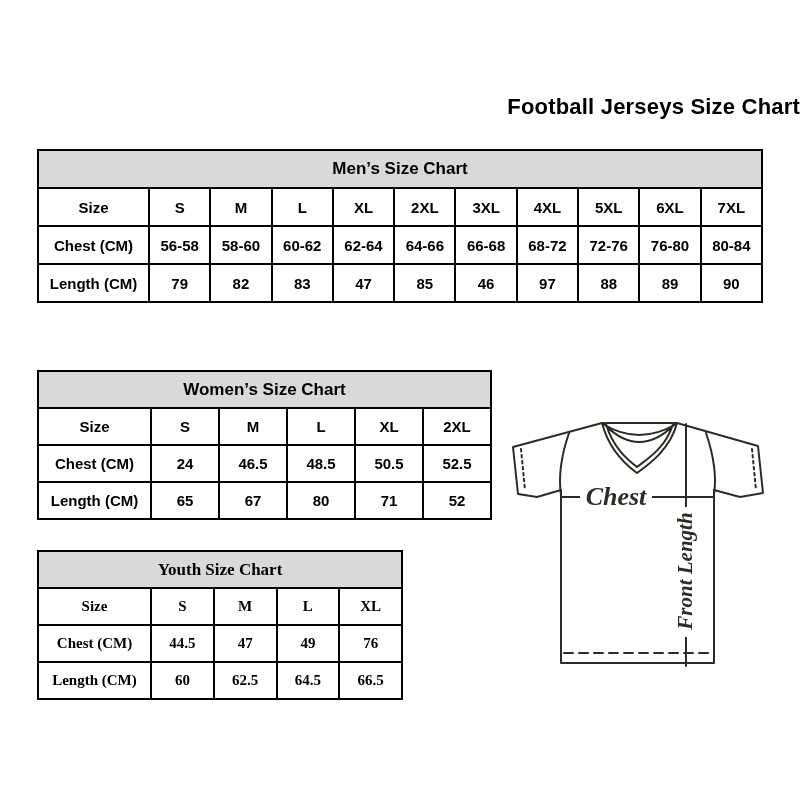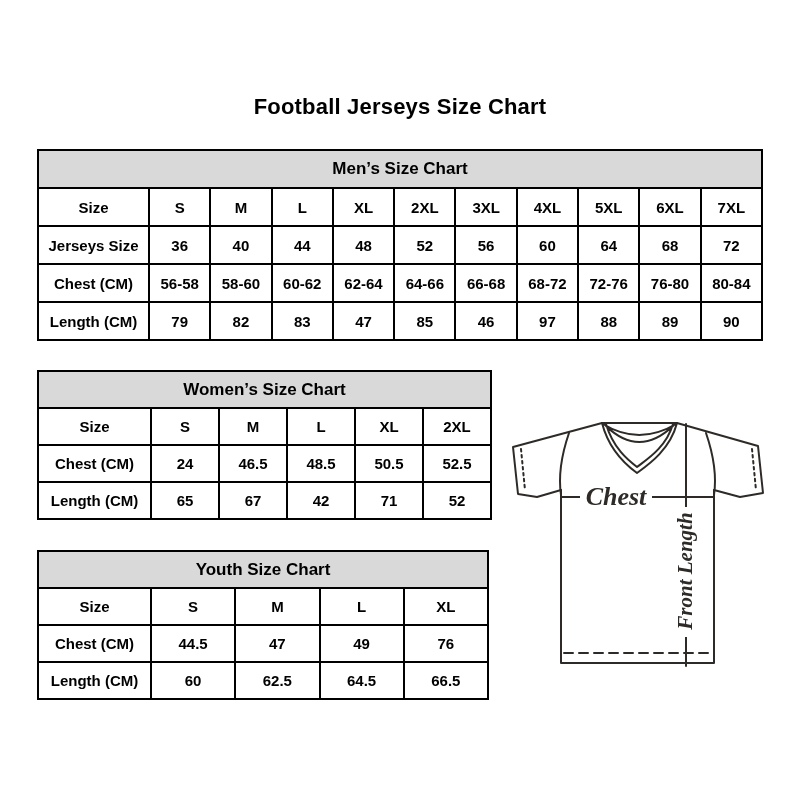--- a/index.html
+++ b/index.html
@@ -1,27 +1,27 @@
 <!DOCTYPE html>
 <html><head>
 <meta charset="utf-8">
 <style>
   *{box-sizing:border-box;}
   html,body{margin:0;padding:0;background:#ffffff;}
   #canvas{position:relative;width:800px;height:800px;background:#ffffff;
           font-family:"Liberation Sans",sans-serif;color:#000;overflow:hidden;}
-  .page-title{position:absolute;top:94px;left:0;width:800px;text-align:center;
+  .page-title{position:absolute;top:94px;left:0;width:800px;text-align:right;
               font-weight:700;font-size:22px;letter-spacing:.2px;}
   table.st{position:absolute;border-collapse:collapse;table-layout:fixed;background:#fff;}
   table.st td{border:2px solid #000;font-weight:700;font-size:15px;text-align:center;
               vertical-align:middle;padding:0;height:38px;overflow:hidden;white-space:nowrap;}
   table.st td.hd{background:#d9d9d9;font-size:17px;}
   #mens{left:37px;top:149px;width:726px;}
   #womens{left:37px;top:370px;width:455px;}
-  #youth{left:37px;top:550px;width:452px;}
+  #youth{left:37px;top:550px;width:366px;font-family:Liberation Serif, serif;}
   #womens td,#youth td{height:37px;}
   #jersey{position:absolute;left:506px;top:410px;}
   #jersey path,#jersey line{fill:none;stroke:#2e2a27;stroke-width:2;stroke-linecap:round;stroke-linejoin:round;}
   #jersey rect{fill:#ffffff;stroke:none;}
   #jersey text{fill:#2e2a27;font-family:"Liberation Serif",serif;font-style:italic;font-weight:700;}
 </style>
 </head>
 <body>
 
 <div id="canvas">
@@ -42,33 +42,20 @@
       <td>S</td>
       <td>M</td>
       <td>L</td>
       <td>XL</td>
       <td>2XL</td>
       <td>3XL</td>
       <td>4XL</td>
       <td>5XL</td>
       <td>6XL</td>
       <td>7XL</td>
-    </tr>
-    <tr>
-      <td>Jerseys Size</td>
-      <td>36</td>
-      <td>40</td>
-      <td>44</td>
-      <td>48</td>
-      <td>52</td>
-      <td>56</td>
-      <td>60</td>
-      <td>64</td>
-      <td>68</td>
-      <td>72</td>
     </tr>
     <tr>
       <td>Chest (CM)</td>
       <td>56-58</td>
       <td>58-60</td>
       <td>60-62</td>
       <td>62-64</td>
       <td>64-66</td>
       <td>66-68</td>
       <td>68-72</td>
@@ -114,21 +101,21 @@
       <td>24</td>
       <td>46.5</td>
       <td>48.5</td>
       <td>50.5</td>
       <td>52.5</td>
     </tr>
     <tr>
       <td>Length (CM)</td>
       <td>65</td>
       <td>67</td>
-      <td>42</td>
+      <td>80</td>
       <td>71</td>
       <td>52</td>
     </tr>
   </tbody>
     </table>
 
   <table class="st" id="youth">
     <colgroup>
         <col style="width:113px">
         <col span="4">

